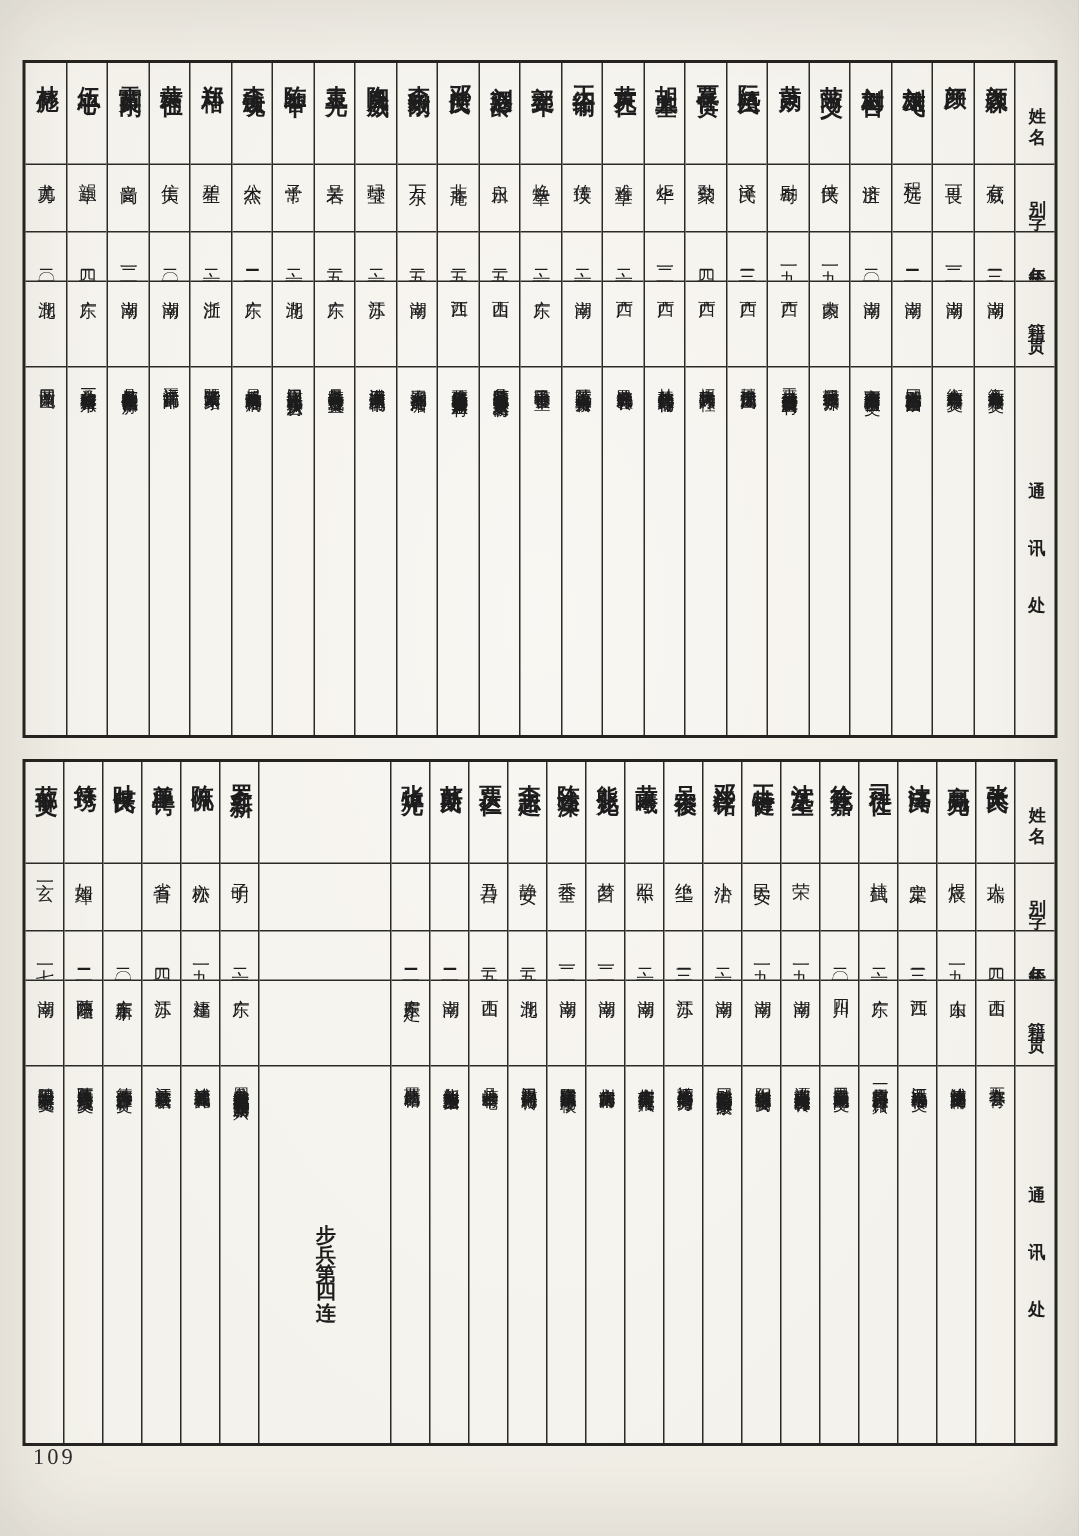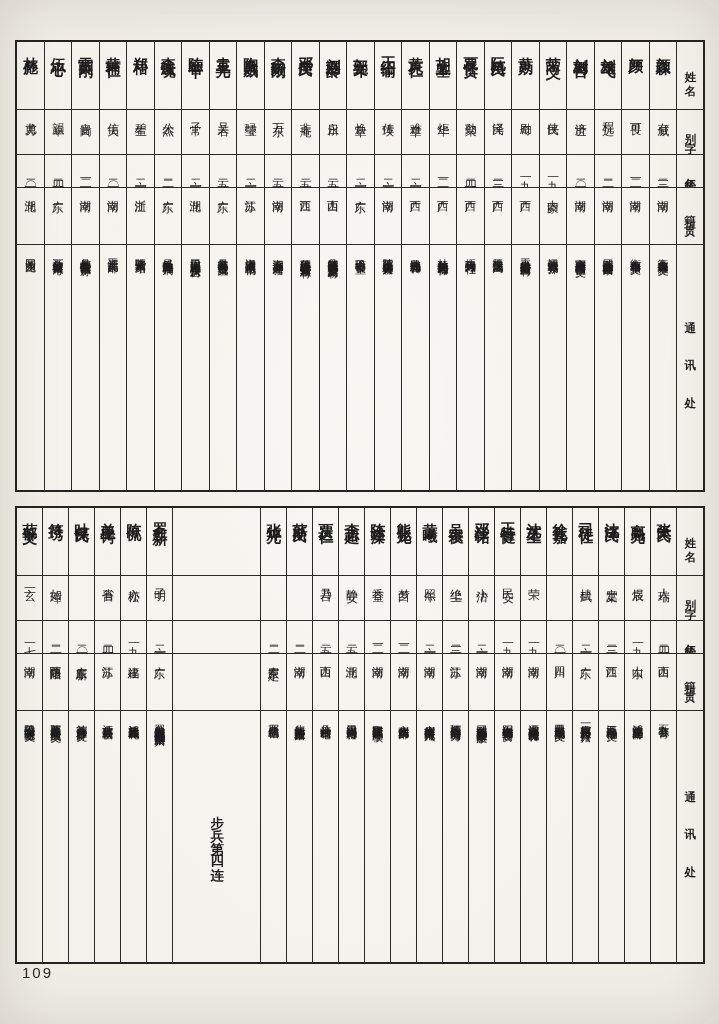--- a/index.html
+++ b/index.html
@@ -66,21 +66,21 @@
   .hcell.c-zi .vt{letter-spacing:8px;}
   .hcell.c-age .vt{letter-spacing:2px;}
   .hcell.c-prov .vt{letter-spacing:10px;}
   .hcell.c-addr .vt{letter-spacing:38px;}
   
   .unit-label{align-items:center;}
   .unit-label .vt{font-size:13.5px;font-weight:700;letter-spacing:13px;}
   .page-number{
     position:absolute;left:22px;top:964px;
     font-size:15px;letter-spacing:2px;color:#2a2a2a;
-    font-family:Liberation Sans, sans-serif;
+    font-family:Liberation Serif, serif;
   }
 </style>
 </head>
 <body>
 
 <div class="page">
   <div class="content">
     <div class="roster roster-top">
         <div class="col col-header">
           <div class="cell c-name hcell">

